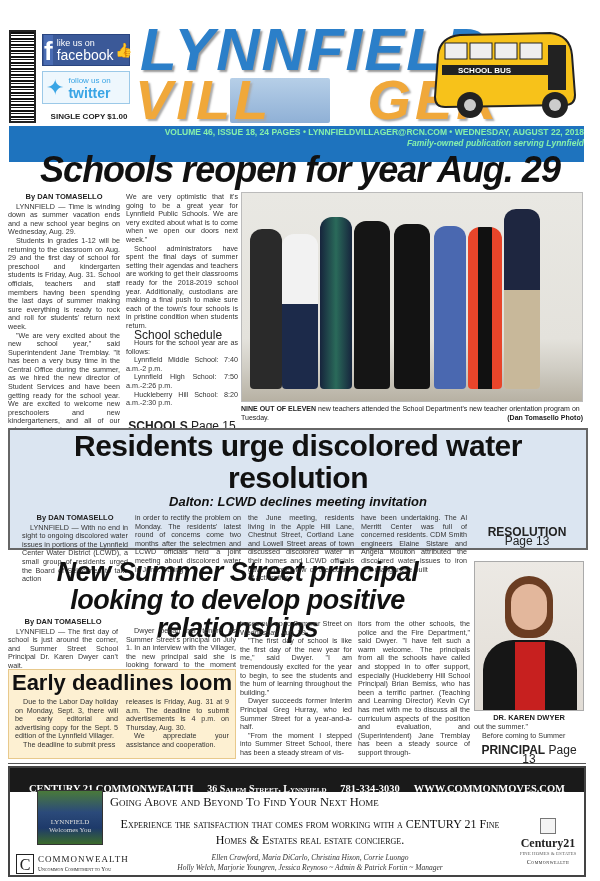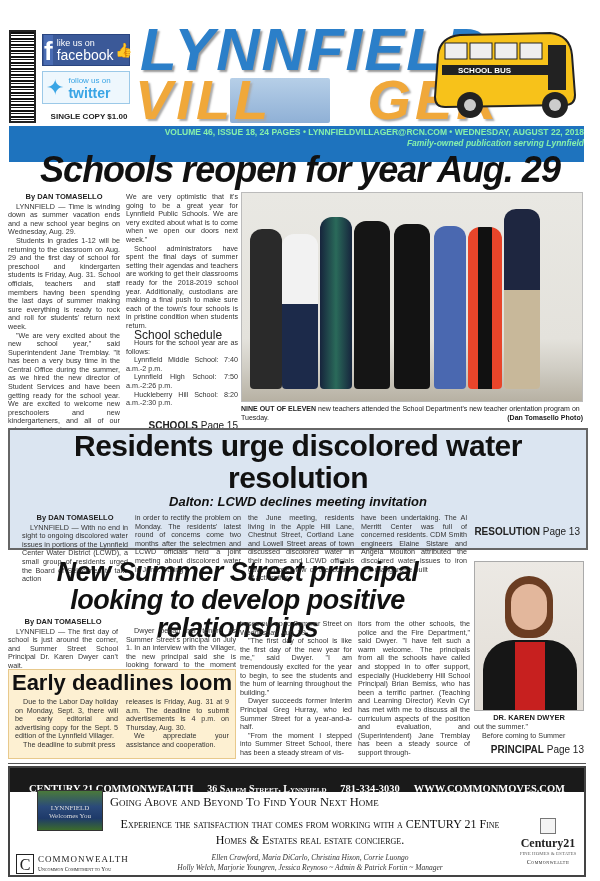--- a/index.html
+++ b/index.html
@@ -20,42 +20,42 @@
 .house{left:230px;top:78px;width:100px;height:45px;background:linear-gradient(#9ebfe0,#6a96c8);opacity:.75;border-radius:2px}
 .bus{left:430px;top:25px;width:150px;height:95px}
 .band{left:9px;top:126px;width:575px;height:36px;background:#1e73be;color:#86efac;text-align:right}
 .band .l1{font-size:8.5px;font-weight:bold;padding-left:120px;line-height:11px;padding-top:1px}
 .band .l2{font-size:8.5px;font-weight:bold;font-style:italic;padding-left:130px;line-height:11px}
 h1.head1{left:0;top:150px;width:600px;text-align:center;font-size:36px;font-style:italic;font-weight:900;letter-spacing:-1px;line-height:40px;color:#111;font-family:"Liberation Sans",sans-serif}
 .col{font-size:7.2px;line-height:8.6px;text-align:justify;color:#333}
 .col p{text-indent:8px}
 .by{font-weight:bold;text-align:center;font-size:7.5px;color:#222;margin-bottom:1px}
 .sub{font-weight:normal;font-size:12px;padding-left:8px;color:#222}
-.jump{font-size:10px;text-align:right;color:#222}
+.jump{font-size:12px;text-align:center;color:#222}
 .jump b{font-weight:bold}
 .photo1{left:241px;top:192px;width:342px;height:210px;background:linear-gradient(180deg,#e9e8e3 0%,#e4e2dc 70%,#cfccc3 85%,#b7b1a3 100%);border:1px solid #bbb;overflow:hidden}
 .person{position:absolute;bottom:12px;border-radius:12px 12px 4px 4px}
 .cap1{left:241px;top:405px;width:342px;font-size:7px;line-height:8.5px;color:#222}
 .cap1 b{font-weight:bold}
 .cap1 .credit{float:right;font-weight:bold}
 .water{left:8px;top:428px;width:580px;height:122px;background:#dbe5f1;border:2px solid #666}
 .water h2{text-align:center;font-size:30px;font-weight:900;line-height:32px;letter-spacing:-.5px;color:#111;margin-top:0}
 .water h3{text-align:center;font-size:13px;font-weight:bold;font-style:italic;line-height:15px;color:#111}
 .wcols{display:flex;gap:7px;padding:5px 6px 0 12px}
 .wcols .col{flex:1}
 h2.head3{left:0;top:558px;width:475px;text-align:center;font-size:27px;font-style:italic;font-weight:900;line-height:28px;color:#111;letter-spacing:-.5px}
 .photo2{left:474px;top:561px;width:110px;height:150px;background:linear-gradient(#ece9e4,#e2ddd6);border:1px solid #aaa;overflow:hidden}
 .early{left:8px;top:669px;width:228px;height:90px;background:#fdf0d2;border:1px solid #e8c98c}
 .early h2{text-align:center;font-size:22px;font-weight:900;line-height:26px;color:#111}
 .ecols{display:flex;gap:8px;padding:2px 6px}
 .ecols .col{flex:1}
 .ad{left:8px;top:766px;width:578px;height:111px;border:2px solid #444}
 .adbar{background:#1a1a1a;color:#fff;font-family:"Liberation Serif",serif;font-weight:bold;font-size:10.5px;height:17px;line-height:17px;display:flex;justify-content:space-around;padding:12px 12px}
 .adbar .sc{font-variant:small-caps;font-size:10px}
-.adphoto{left:27px;top:22px;width:66px;height:41px;background:linear-gradient(#4a7a3a,#2b4a7a 40%,#1e3a6a 70%,#3c6b2c);border:1px solid #333}
+.adphoto{left:27px;top:22px;width:66px;height:55px;background:linear-gradient(#4a7a3a,#2b4a7a 40%,#1e3a6a 70%,#3c6b2c);border:1px solid #333}
 .adphoto span{position:absolute;bottom:10px;width:100%;text-align:center;font-family:"Liberation Serif",serif;font-size:7px;color:#ddd;line-height:8px}
 .adt1{left:100px;top:27px;width:400px;text-align:left;font-family:"Liberation Serif",serif;font-variant:small-caps;font-size:12.5px;color:#111}
 .adt2{left:100px;top:48px;width:400px;text-align:center;font-family:"Liberation Serif",serif;font-variant:small-caps;font-size:12px;color:#111;line-height:16px}
 .adt3{left:110px;top:85px;width:380px;text-align:center;font-family:"Liberation Serif",serif;font-style:italic;font-size:7.5px;color:#333;line-height:10px}
 .cw{left:6px;top:86px;width:120px;font-family:"Liberation Serif",serif;display:flex;align-items:center}
 .cw .c{width:18px;height:20px;border:1px solid #222;font-size:16px;text-align:center;line-height:19px;margin-right:4px}
 .cw .t{font-size:9px;line-height:10px;letter-spacing:1px}
 .cw .t small{display:block;font-size:5.5px;letter-spacing:0;font-variant:small-caps}
 .c21{left:505px;top:50px;width:66px;text-align:center;font-family:"Liberation Serif",serif;color:#222}
 .c21 .door{width:16px;height:16px;border:1px solid #777;margin:0 auto 2px;background:#f4f4f4}

